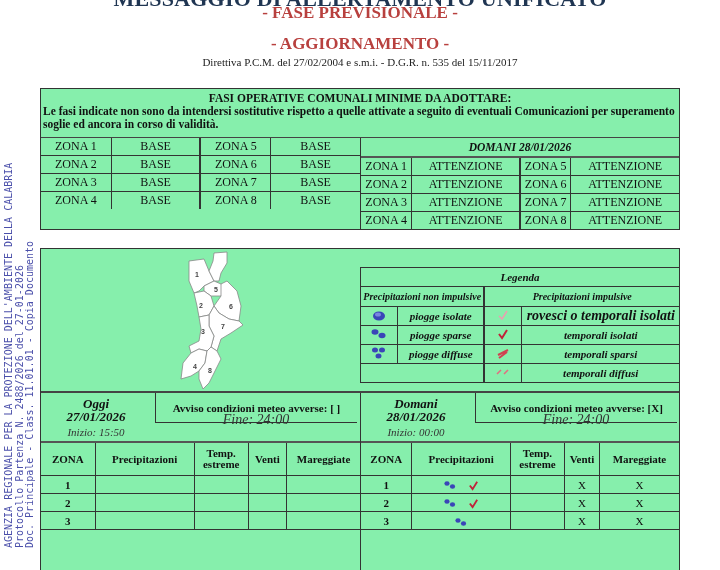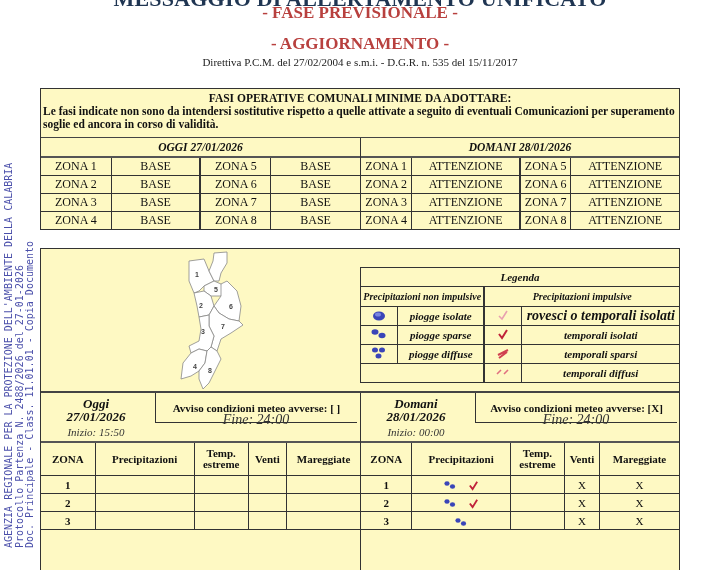--- a/index.html
+++ b/index.html
@@ -5,21 +5,21 @@
   html, body { margin:0; padding:0; background:#ffffff; }
   body { width:720px; height:570px; overflow:hidden; position:relative; font-family:"Liberation Serif", serif; color:#111; }
   .hdr-title { position:absolute; left:0; top:-14px; width:720px; text-align:center; font-weight:bold; font-size:22px; color:#1f3552; letter-spacing:0.2px; }
   .hdr-sub { position:absolute; left:0; width:720px; text-align:center; font-weight:bold; font-size:17px; color:#b8403e; }
   .hdr-sub1 { top:3px; }
   .hdr-sub2 { top:34px; }
   .hdr-dir { position:absolute; left:0; top:56px; width:720px; text-align:center; font-size:11px; color:#222; }
 
   .side { position:absolute; left:4px; top:548px; transform-origin:0 0; transform:rotate(-90deg); font-family:"DejaVu Sans Mono", monospace; font-size:10px; line-height:10.5px; color:#4a4faa; white-space:nowrap; }
 
-  .box { position:absolute; border:1.5px solid #333; box-sizing:border-box; background:#fef9c3; }
+  .box { position:absolute; border:1.5px solid #333; box-sizing:border-box; background:#86efac; }
   .fasi { left:40px; top:88px; width:640px; height:142px; }
   .fasi-title { height:16px; text-align:center; font-weight:bold; font-size:11.5px; line-height:18px; }
   .fasi-note { font-weight:bold; font-size:11.5px; line-height:12.5px; padding:0 2px; height:32px; border-bottom:1.5px solid #444; }
   .fasi-grid { display:flex; }
   .fasi-col { width:50%; box-sizing:border-box; }
   .fasi-col + .fasi-col { border-left:1.5px solid #333; }
   .day-head { text-align:center; font-weight:bold; font-style:italic; font-size:11.5px; height:18px; line-height:18px; border-bottom:2.5px solid #555; }
   table { border-collapse:collapse; }
   .zt { width:100%; }
   .zt td { border:1px solid #333; font-size:12px; text-align:center; height:17px; padding:0; }
@@ -75,21 +75,20 @@
   <div>AGENZIA REGIONALE PER LA PROTEZIONE DELL'AMBIENTE DELLA CALABRIA</div>
   <div>Protocollo Partenza N. 2488/2026 del 27-01-2026</div>
   <div>Doc. Principale - Class. 11.01.01 - Copia Documento</div>
 </div>
 
 <div class="box fasi">
   <div class="fasi-title">FASI OPERATIVE COMUNALI MINIME DA ADOTTARE:</div>
   <div class="fasi-note">Le fasi indicate non sono da intendersi sostitutive rispetto a quelle attivate a seguito di eventuali Comunicazioni per superamento soglie ed ancora in corso di validità.</div>
   <div class="fasi-grid">
     <div class="fasi-col">
-      <div class="day-head">OGGI 27/01/2026</div>
       <table class="zt">
         <tbody>
             <tr>
           <td style="width:22%">ZONA 1</td>
           <td style="width:28%">BASE</td>
           <td class="sep" style="width:22%">ZONA 5</td>
           <td>BASE</td>
         </tr>
         <tr>
           <td>ZONA 2</td>

